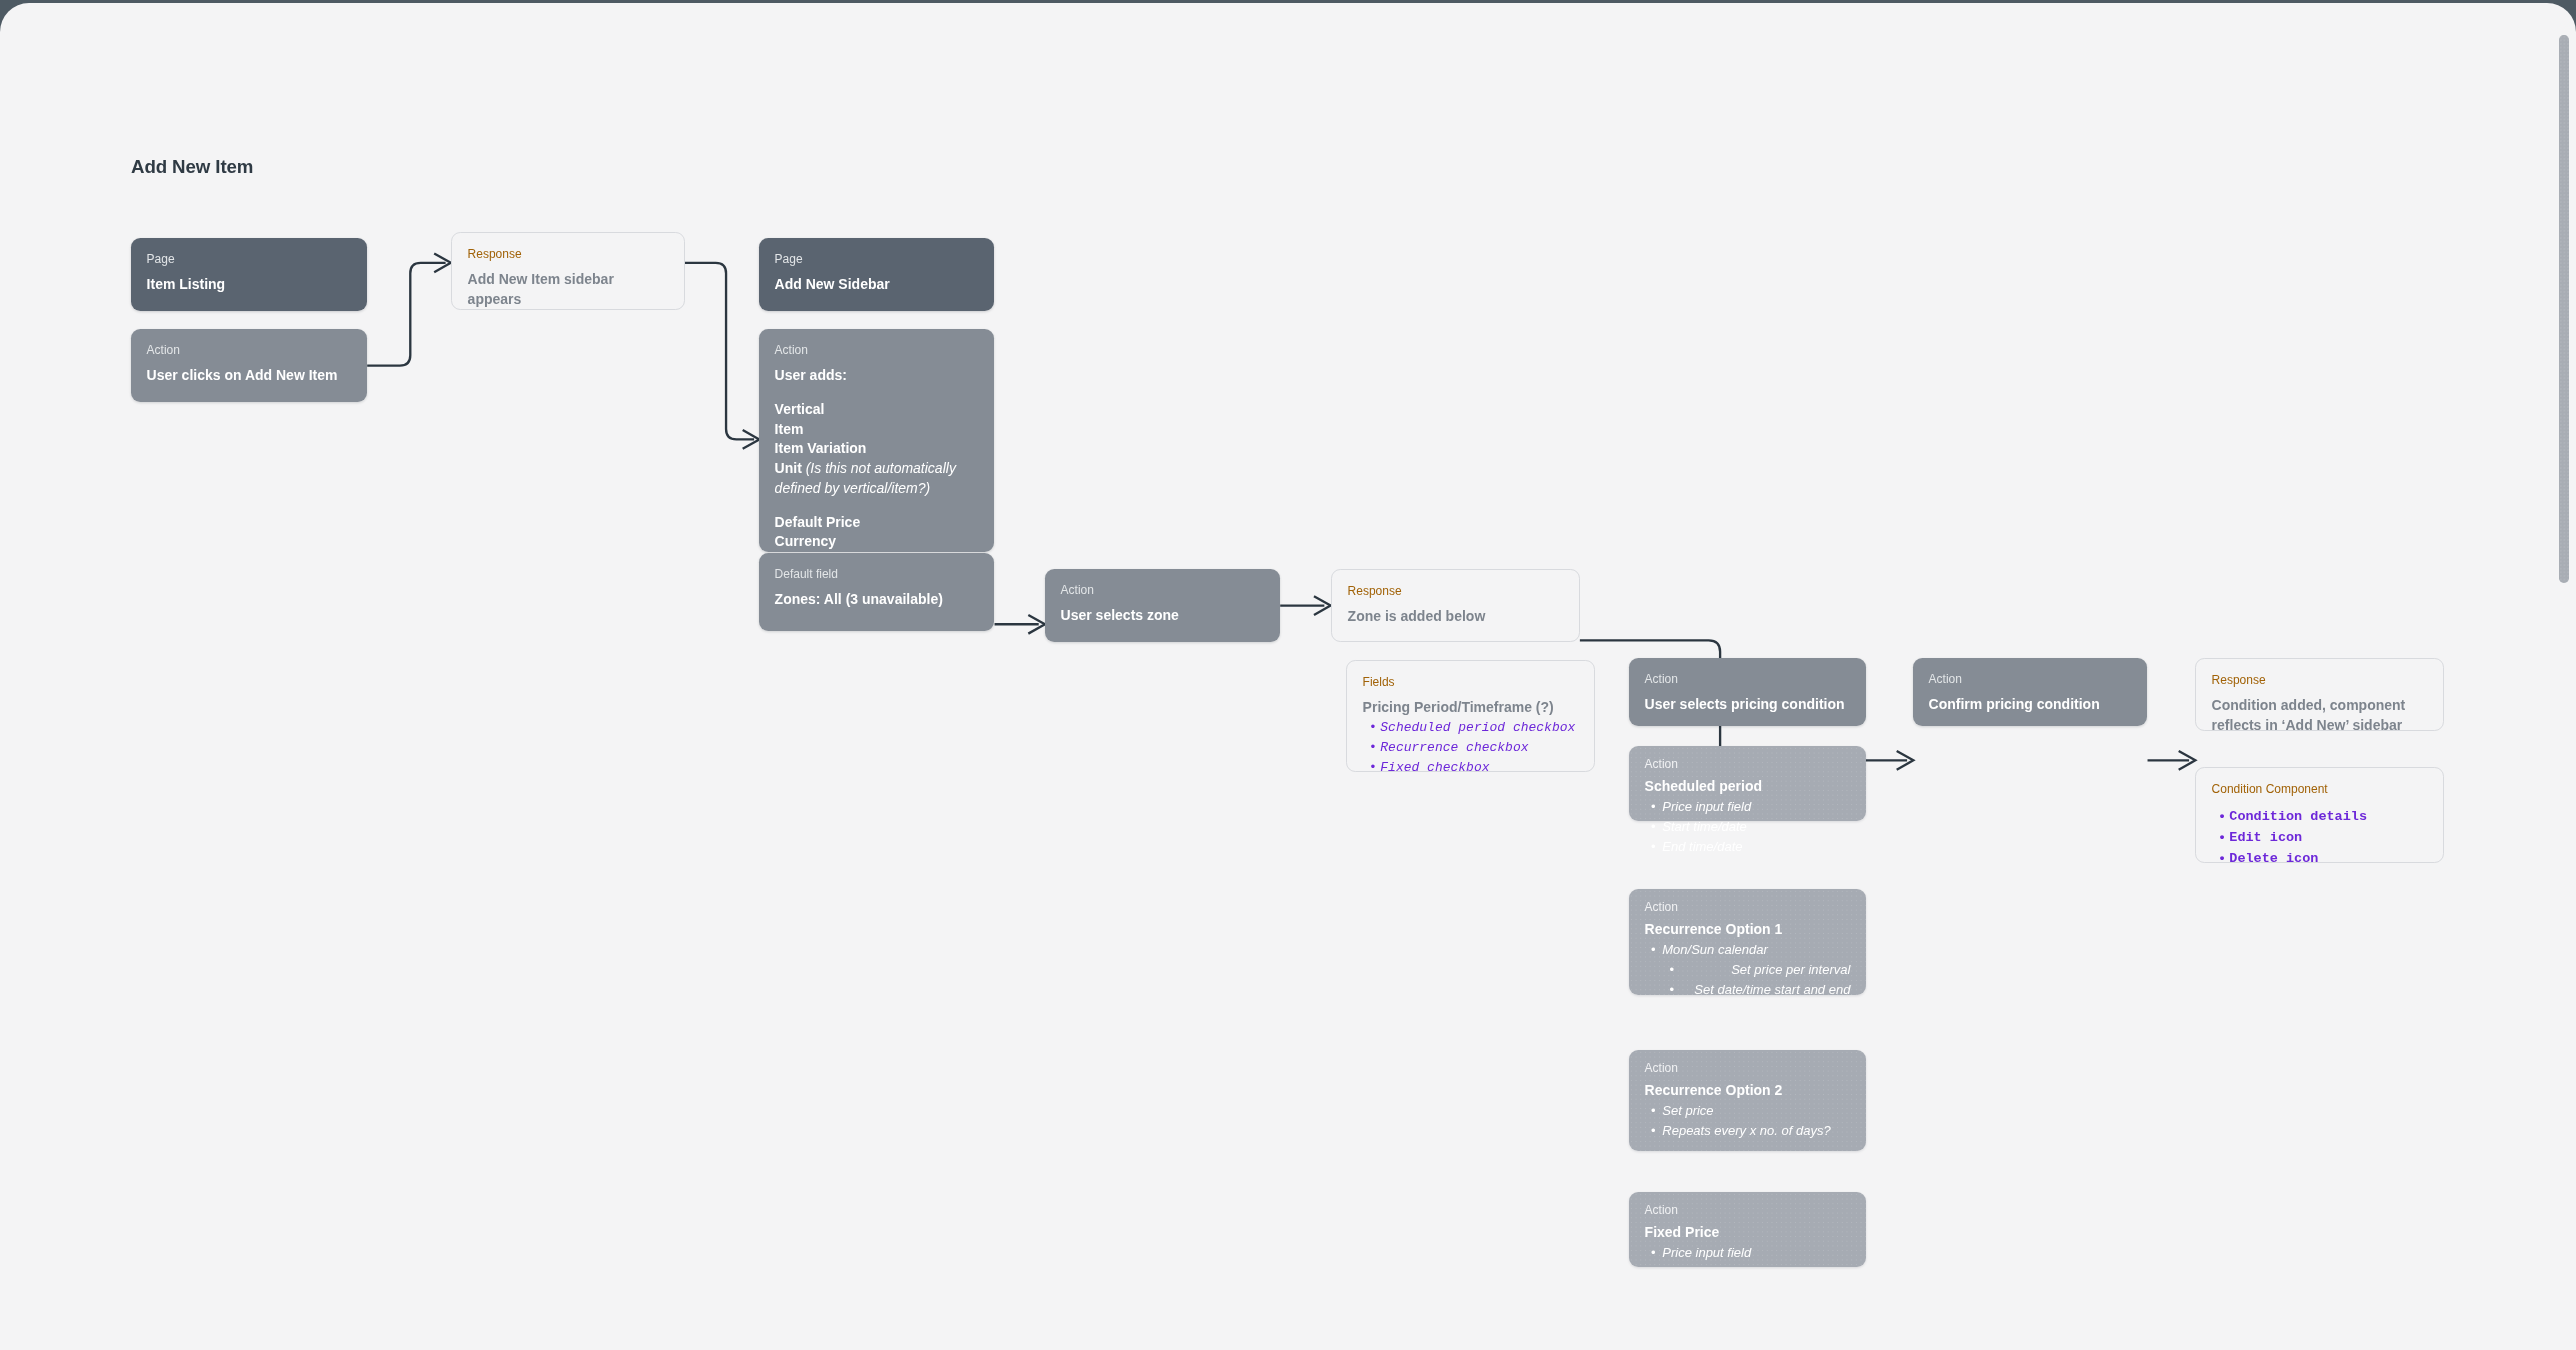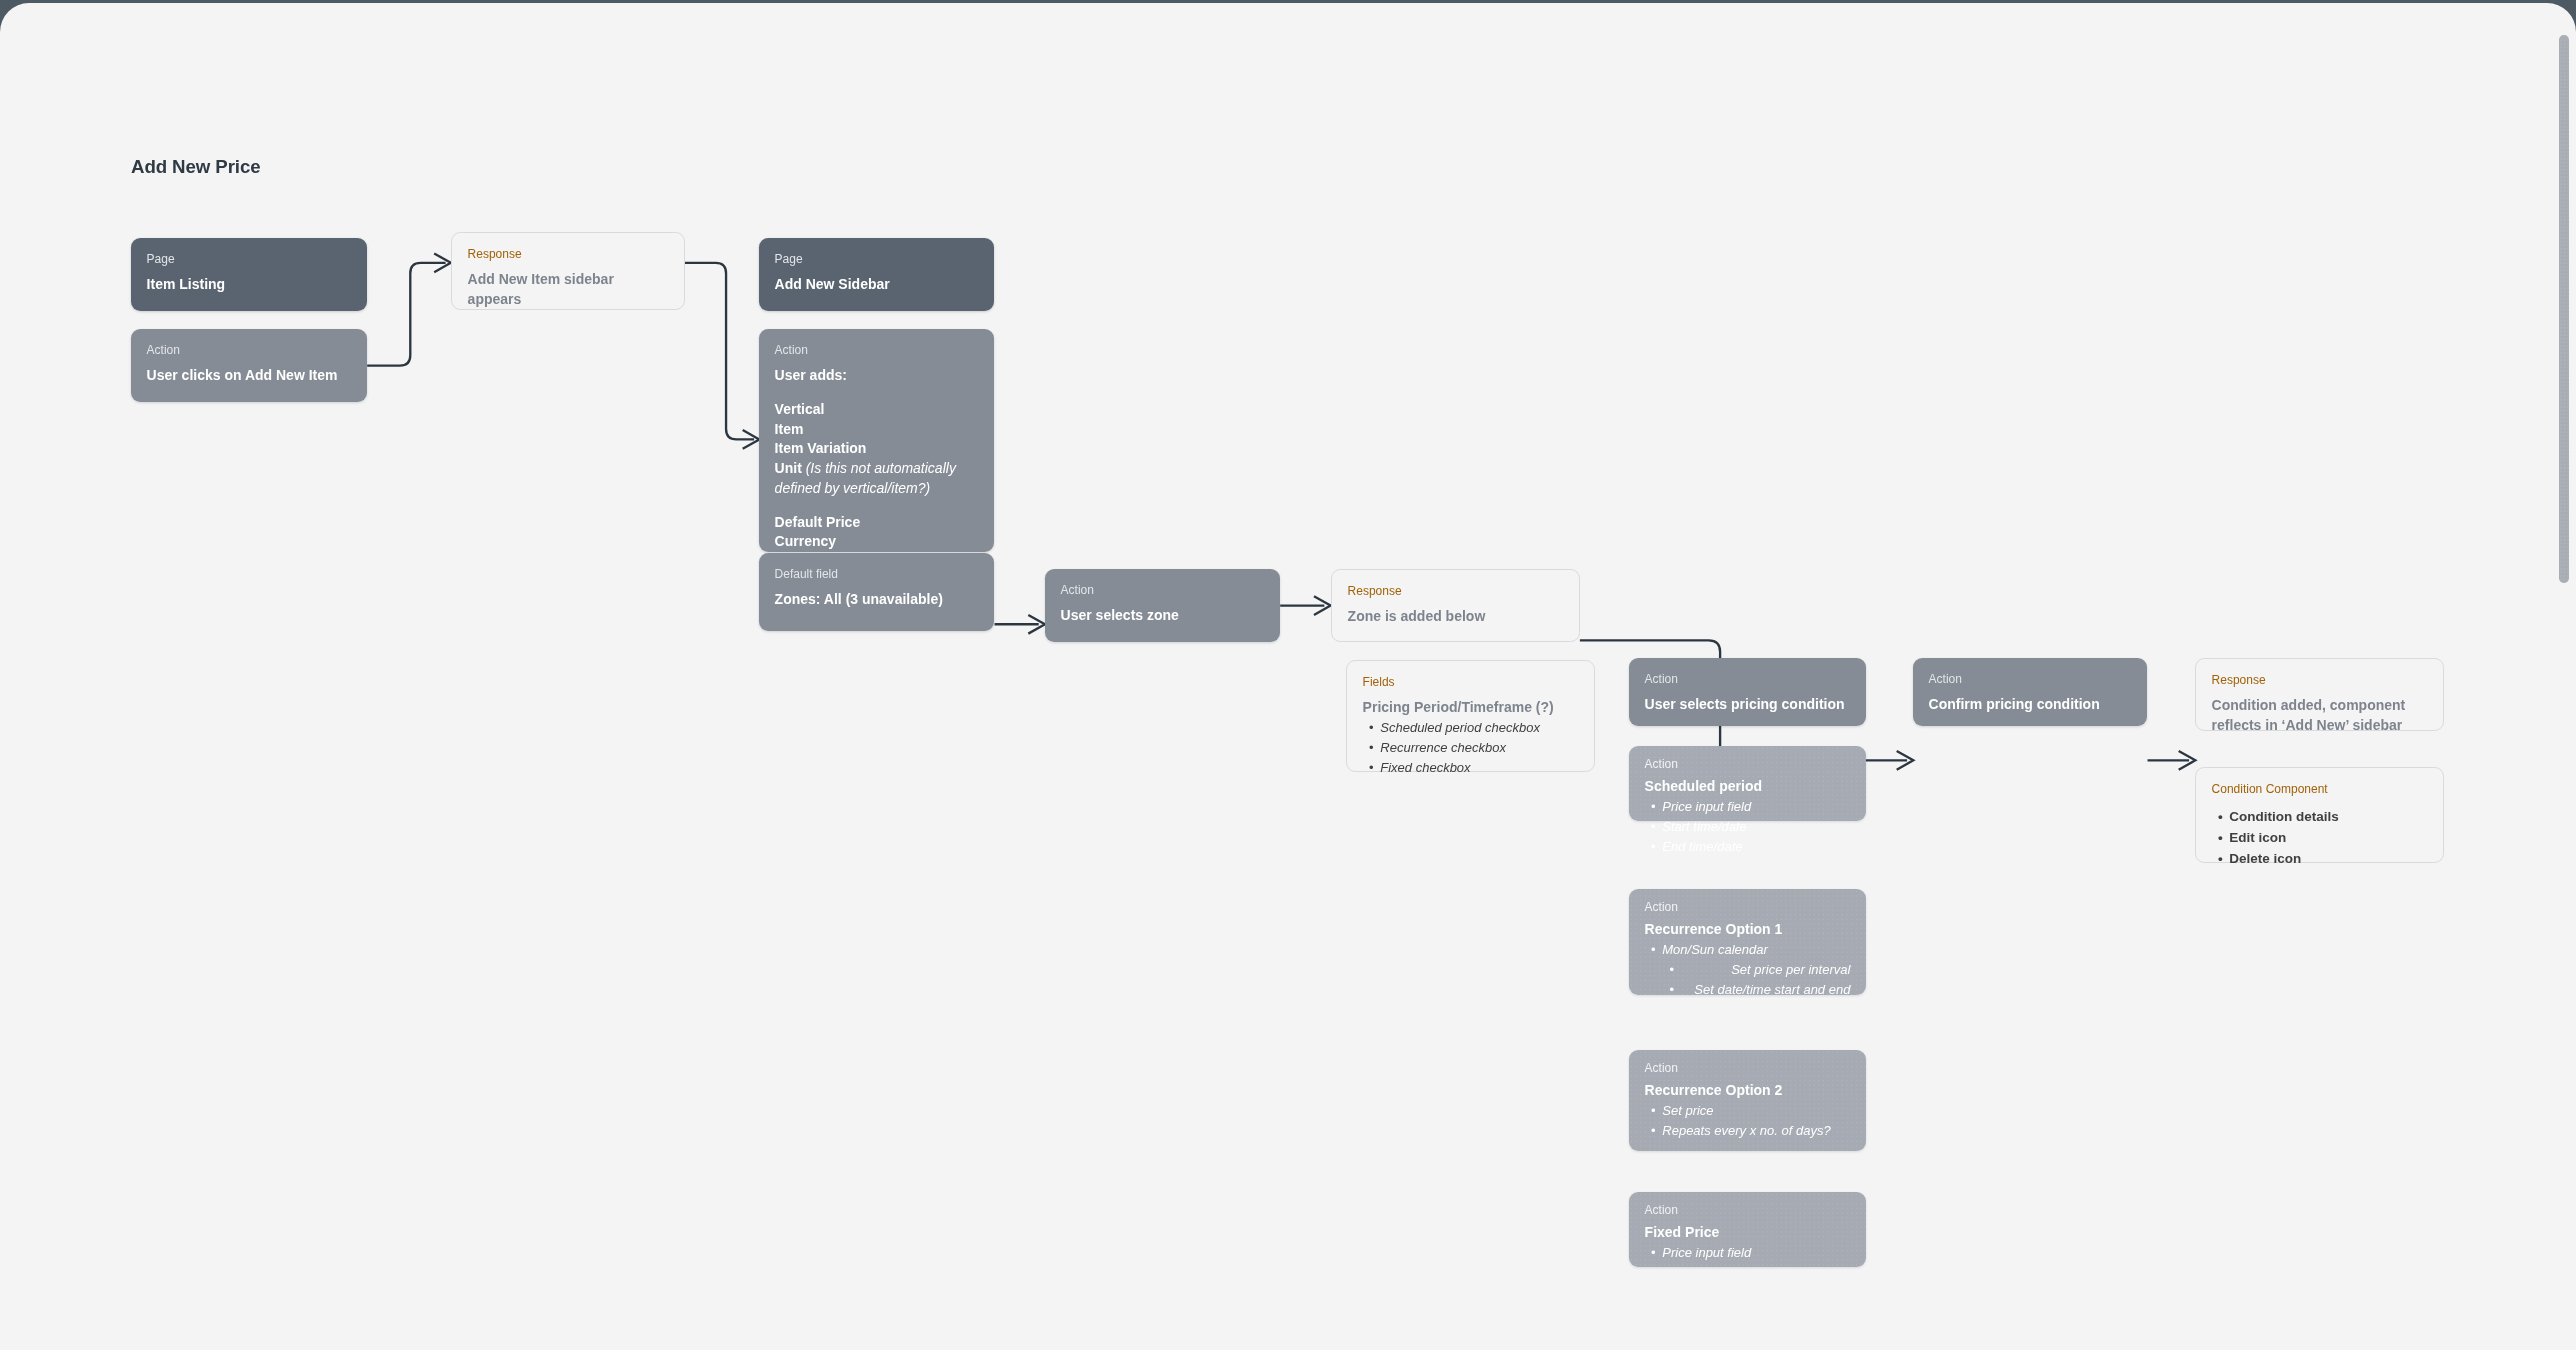--- a/index.html
+++ b/index.html
@@ -106,21 +106,21 @@
     content: "•";
     position: absolute;
     left: -11.4px;
     font-style: normal;
   }
   .card ul ul {
     padding-left: 18.7px;
     margin-top: 0;
     text-align: right;
   }
-  .card.outline ul li { color: #404040; }
+  .card.outline ul li { color: #6d28d9; font-family: Liberation Mono, monospace; }
   .card.outline ul.bold-list li {
     font-style: normal;
     font-weight: bold;
     font-size: 13.5px;
   }
 
   .title .note {
     font-weight: normal;
     font-style: italic;
   }
@@ -166,21 +166,21 @@
       radial-gradient(rgba(255,255,255,.25) 0.5px, transparent 0.7px) 0 0/3.6px 3.6px,
       #a8adb4;
   }
 </style>
 </head>
 <body>
 
 <div id="canvas">
   <div id="board">
 
-    <div id="flow-title">Add New Price</div>
+    <div id="flow-title">Add New Item</div>
 
     <svg id="links" viewBox="0 0 4960 2595">
 
       <path d="M 707 698 H 770 Q 790 698 790 678 V 520 Q 790 500 810 500 H 858"></path>
       <path class="arrowhead" d="M 836 482 L 868 500 L 836 518"></path>
 
       <path d="M 1318 500 H 1378 Q 1398 500 1398 520 V 820 Q 1398 840 1418 840 H 1452"></path>
       <path class="arrowhead" d="M 1430 822 L 1462 840 L 1430 858"></path>
 
       <path d="M 1915 1196 H 2000"></path>

